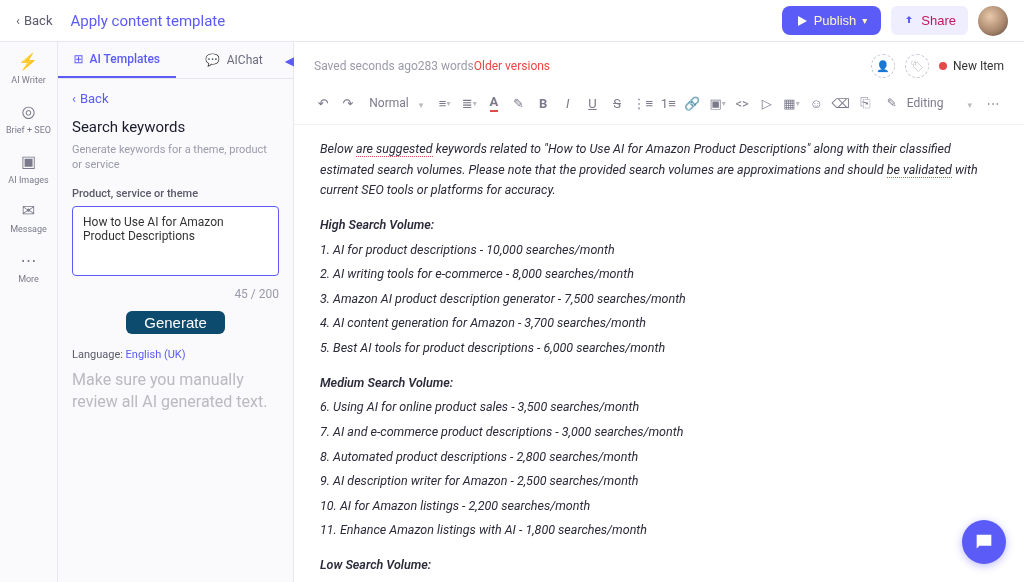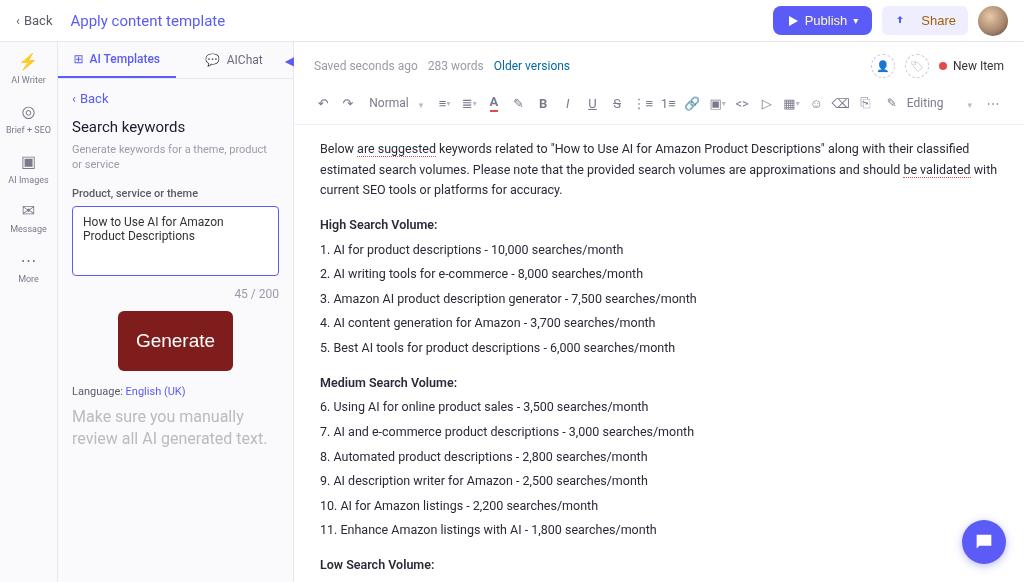--- a/index.html
+++ b/index.html
@@ -5,21 +5,21 @@
 * { margin: 0; padding: 0; box-sizing: border-box; }
 body { font-family: -apple-system, BlinkMacSystemFont, 'Segoe UI', Roboto, sans-serif; font-size: 13px; color: #333; background: #fff; width: 1024px; height: 582px; overflow: hidden; position: relative; }
 
 
 .top-header { height: 42px; display: flex; align-items: center; justify-content: space-between; padding: 0 16px; border-bottom: 1px solid #e7e7ed; }
 .top-left { display: flex; align-items: center; gap: 18px; }
 .back-link { display: flex; align-items: center; gap: 4px; color: #5b5b6d; cursor: pointer; font-size: 13px; }
 .tpl-link { color: #5b5bf7; font-size: 15px; cursor: pointer; }
 .top-right { display: flex; align-items: center; gap: 10px; }
 .btn-publish { background: #5b5bf7; color: #fef9c3; border: none; border-radius: 8px; padding: 7px 14px; display: flex; align-items: center; gap: 6px; cursor: pointer; font-size: 13px; }
-.btn-share { background: #eeeeff; color: #a16207; border: none; border-radius: 6px; padding: 7px 12px; display: flex; align-items: center; gap: 15px; cursor: pointer; font-size: 13px; }
+.btn-share { background: #eeeeff; color: #be185d; border: none; border-radius: 6px; padding: 7px 12px; display: flex; align-items: center; gap: 6px; cursor: pointer; font-size: 13px; }
 .avatar { width: 30px; height: 30px; border-radius: 50%; background: radial-gradient(circle at 40% 35%, #e8c9a8 0%, #a5836b 60%, #4a3d32 100%); }
 
 
 .main-layout { display: flex; height: calc(582px - 42px); }
 .icon-rail { width: 58px; border-right: 1px solid #e7e7ed; display: flex; flex-direction: column; align-items: center; padding-top: 10px; gap: 16px; background: #fafafc; }
 .rail-item { display: flex; flex-direction: column; align-items: center; gap: 4px; cursor: pointer; color: #7a7a8c; }
 .rail-item .icon { font-size: 16px; color: #b0a070; }
 .rail-item .label { font-size: 9px; text-align: center; line-height: 1.2; }
 .rail-item.gray .icon { color: #7a7a8c; }
 
@@ -29,43 +29,43 @@
 .tab { flex: 1; padding: 10px 8px; display: flex; align-items: center; gap: 6px; cursor: pointer; font-size: 12px; color: #6b6b7d; justify-content: center; }
 .tab.active { color: #5b5bf7; border-bottom: 2px solid #5b5bf7; font-weight: 500; }
 .collapse-tri { position: absolute; right: -1px; top: 12px; color: #5b5bf7; font-size: 12px; cursor: pointer; }
 .panel-body { padding: 12px 14px; overflow-y: auto; }
 .back-small { color: #5b5bf7; font-size: 13px; display: flex; align-items: center; gap: 4px; cursor: pointer; margin-bottom: 12px; }
 .panel-title { font-size: 15px; font-weight: 400; color: #1a1a2e; margin-bottom: 6px; }
 .panel-desc { font-size: 11px; color: #9a9aab; line-height: 1.4; margin-bottom: 14px; }
 .field-label { font-size: 11px; color: #5a5a6b; margin-bottom: 6px; font-weight: 500; }
 .textarea { width: 100%; border: 1.5px solid #5b5bf7; border-radius: 4px; padding: 8px 10px; font-size: 12px; resize: none; min-height: 70px; font-family: inherit; outline: none; color: #333; }
 .char-count { text-align: right; font-size: 12px; color: #9a9aab; margin-top: 8px; }
-.btn-generate { display: block; margin: 10px auto 14px; background: #7f1d1d; color: #fff; border: none; border-radius: 6px; padding: 19px 18px; font-size: 19px; cursor: pointer; }
+.btn-generate { display: block; margin: 10px auto 14px; background: #0c4a6e; color: #fff; border: none; border-radius: 6px; padding: 3px 18px; font-size: 15px; cursor: pointer; }
 .lang-row { font-size: 11px; color: #5a5a6b; margin-bottom: 8px; }
 .lang-row .lang { color: #5b5bf7; cursor: pointer; }
 .disclaimer { font-size: 16px; color: #bababf; line-height: 1.4; }
 
 
 .editor-col { flex: 1; display: flex; flex-direction: column; overflow: hidden; }
 .editor-topbar { display: flex; align-items: center; justify-content: space-between; padding: 12px 20px 8px; }
-.save-info { font-size: 12px; color: #9a9aab; display: flex; gap: 10px; }
-.save-info .older { color: #0369a1; cursor: pointer; }
+.save-info { font-size: 12px; color: #9a9aab; display: flex; }
+.save-info .older { color: #ef4444; cursor: pointer; }
 .new-item { display: flex; align-items: center; gap: 10px; }
 .circ { width: 24px; height: 24px; border: 1px dashed #c9c9d6; border-radius: 50%; display: flex; align-items: center; justify-content: center; color: #bababf; font-size: 11px; cursor: pointer; }
 .new-item-label { display: flex; align-items: center; gap: 6px; font-size: 12px; color: #333; }
 .dot-red { width: 8px; height: 8px; border-radius: 50%; background: #e44a4a; display: inline-block; }
 
 .toolbar { display: flex; align-items: center; gap: 6px; padding: 6px 20px 10px; border-bottom: 1px solid #f0f0f4; }
 .tb-item { width: 22px; height: 22px; display: flex; align-items: center; justify-content: center; color: #7a7a8c; cursor: pointer; font-size: 13px; border-radius: 3px; }
 .tb-select { display: flex; align-items: flex-end; gap: 10px; padding: 0 6px; color: #7a7a8c; font-size: 12px; cursor: pointer; }
 .tb-select .chev { font-size: 9px; color: #bababf; }
 .underline-red { border-bottom: 2px solid #e44a4a; padding-bottom: 1px; font-weight: bold; }
 .tb-editing { display: flex; align-items: center; gap: 4px; margin-left: auto; }
 
-.doc-content { flex: 1; overflow-y: auto; padding: 14px 26px 30px 26px; font-size: 12.5px; line-height: 1.65; color: #2a2a3a; }
+.doc-content { flex: 1; overflow-y: auto; padding: 14px 26px 30px 26px; font-size: 12.5px; line-height: 1.65; color: #2a2a3a; font-style: italic; }
 .doc-content p { margin-bottom: 4px; }
 .section-head { font-weight: 600; margin-top: 14px; margin-bottom: 2px; }
 .intro-para { margin-bottom: 10px; }
 .intro-para .dotted { border-bottom: 1px dotted #e44a4a; }
 
 .chat-bubble { position: fixed; bottom: 18px; right: 18px; width: 44px; height: 44px; border-radius: 50%; background: #5b5bf7; color: #fff; display: flex; align-items: center; justify-content: center; font-size: 20px; cursor: pointer; box-shadow: 0 2px 8px rgba(90,90,247,.4); }
 svg { display: block; }
 </style>
 </head>
 <body>

